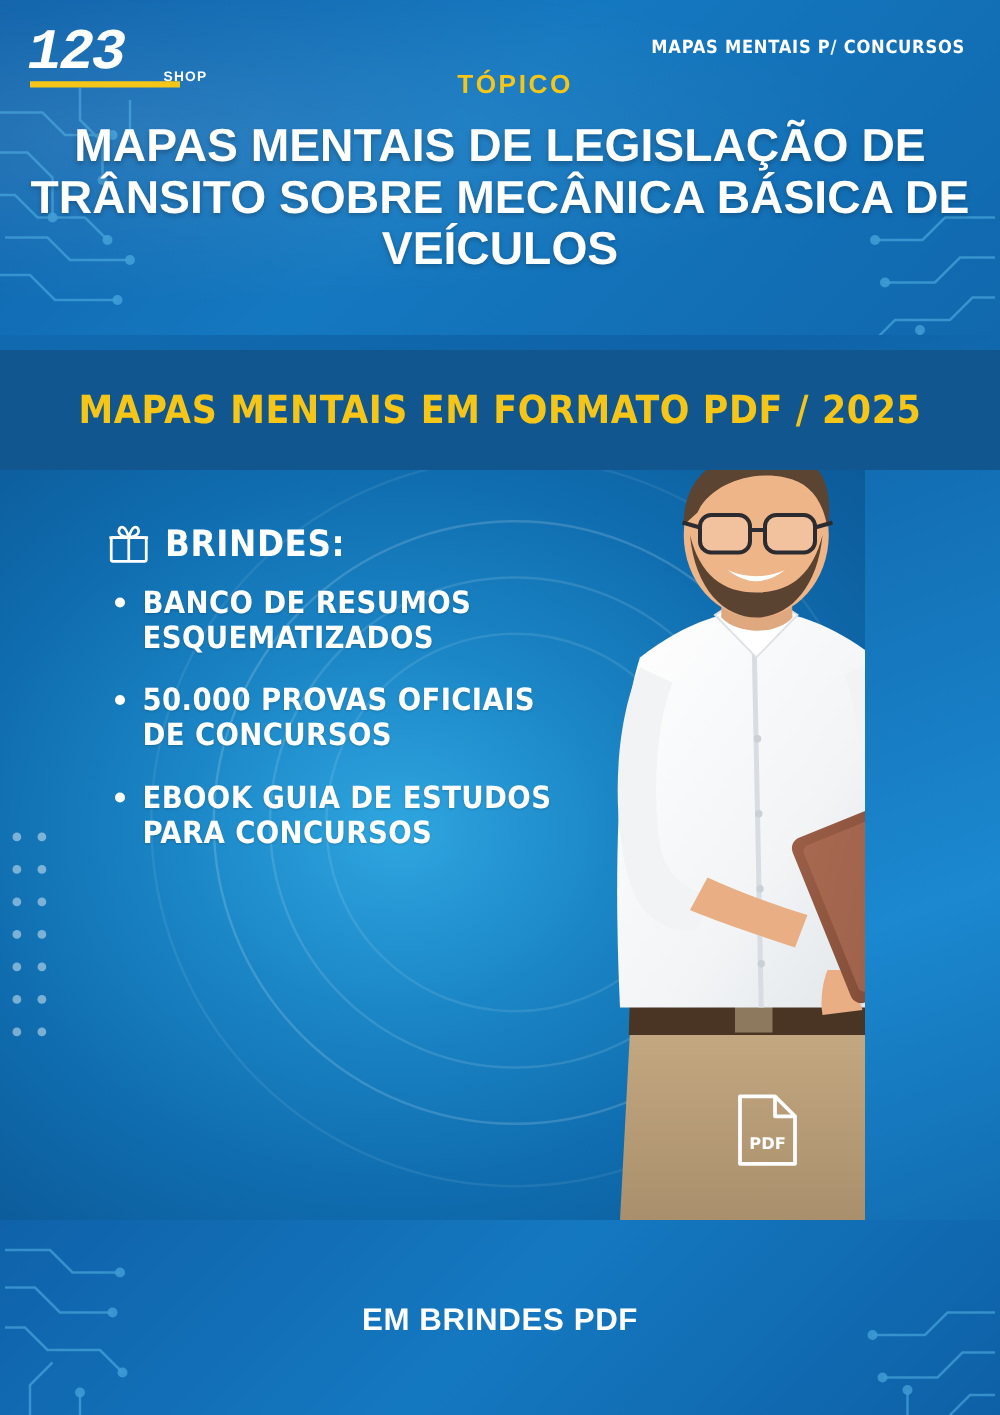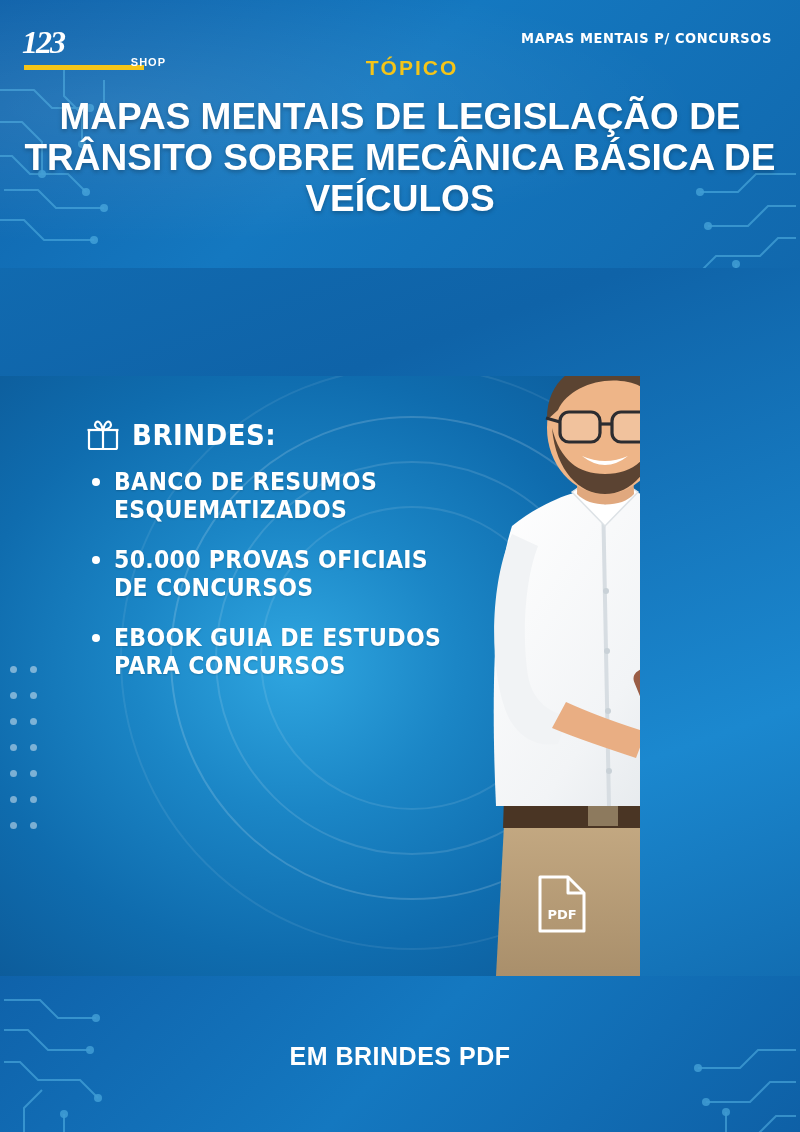--- a/index.html
+++ b/index.html
@@ -31,24 +31,24 @@
   }
 
   
   .logo {
     position: absolute;
     left: 22px; top: 18px;
     width: 150px; height: 52px;
     z-index: 5;
   }
   .logo-123 {
-    font-family: Liberation Serif, serif;
+    font-family: Liberation Mono, monospace;
     font-weight: bold;
     font-style: italic;
-    font-size: 32px;
+    font-size: 46px;
     color: #ffffff;
     letter-spacing: -2px;
     line-height: 48px;
   }
   .logo-shop {
     position: absolute;
     right: 6px; bottom: 2px;
     font-size: 11px;
     font-weight: bold;
     color: #ffffff;
@@ -117,21 +117,21 @@
     font-weight: bold;
     letter-spacing: 0.5px;
     font-family: "DejaVu Sans Condensed","Liberation Sans",sans-serif;
     text-align: center;
   }
 
   
   .body-area {
     position: absolute;
     left: 0; top: 376px;
-    width: 640px; height: 600px;
+    width: 692px; height: 600px;
     overflow: hidden;
     background: radial-gradient(ellipse at 46% 48%, #2fa6e0 0%, #1b86c6 33%, #0f6cae 66%, #0c5896 100%);
   }
   .ring {
     position: absolute;
     border: 2px solid rgba(255,255,255,0.16);
     border-radius: 50%;
   }
   .r1 { left: 170px; top: 40px;  width: 480px; height: 480px; }
   .r2 { left: 215px; top: 85px;  width: 390px; height: 390px; border-color: rgba(255,255,255,0.12); }
@@ -286,20 +286,23 @@
       <div class="logo-123">123</div>
       <div class="logo-bar"></div>
       <div class="logo-shop">SHOP</div>
     </div>
 
     <div class="top-right-label">MAPAS MENTAIS P/ CONCURSOS</div>
     <div class="topico">TÓPICO</div>
     <div class="main-title">MAPAS MENTAIS DE LEGISLAÇÃO DE TRÂNSITO SOBRE MECÂNICA BÁSICA DE VEÍCULOS</div>
   </div>
 
+  <div class="sub-band">
+    <div class="sub-band-text">MAPAS MENTAIS EM FORMATO PDF / 2025</div>
+  </div>
 
   <div class="body-area">
     <div class="ring r4"></div>
     <div class="ring r1"></div>
     <div class="ring r2"></div>
     <div class="ring r3"></div>
 
     <div class="dots-left">
       <span style="left:0px;  top:0px;"></span>
         <span style="left:20px; top:0px;"></span>

